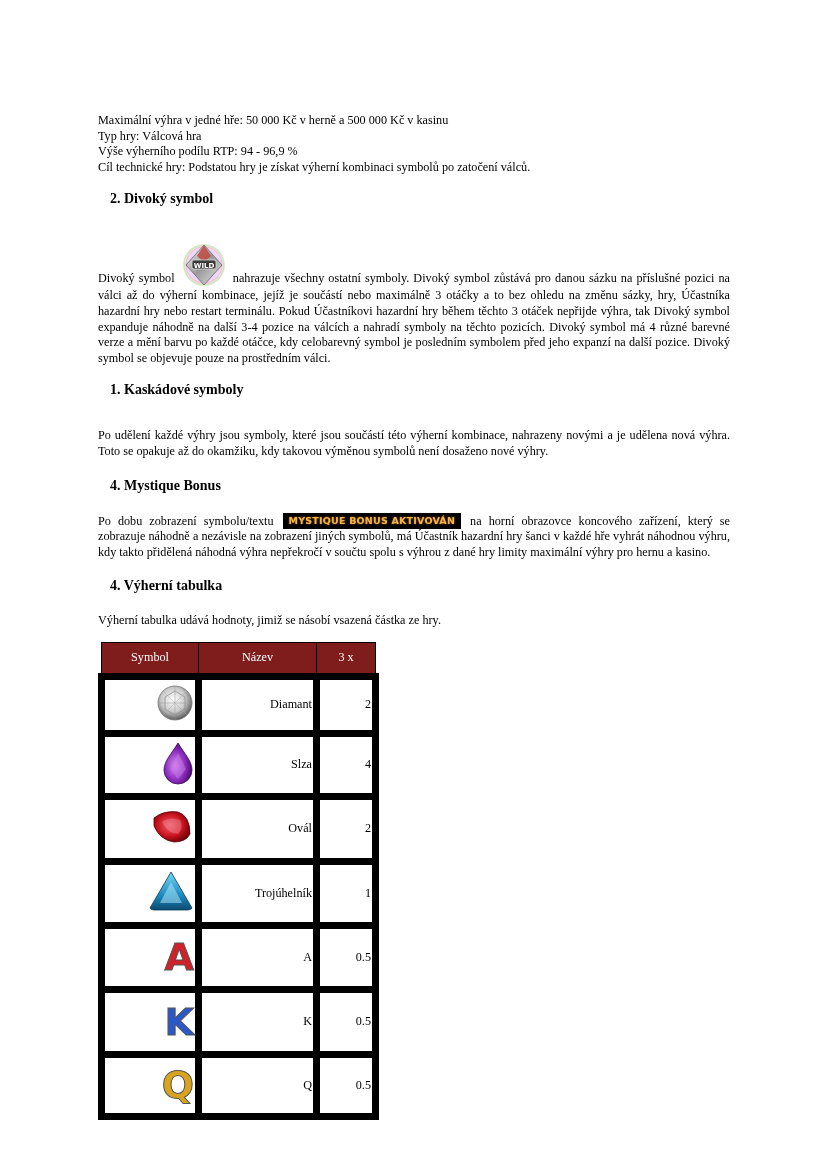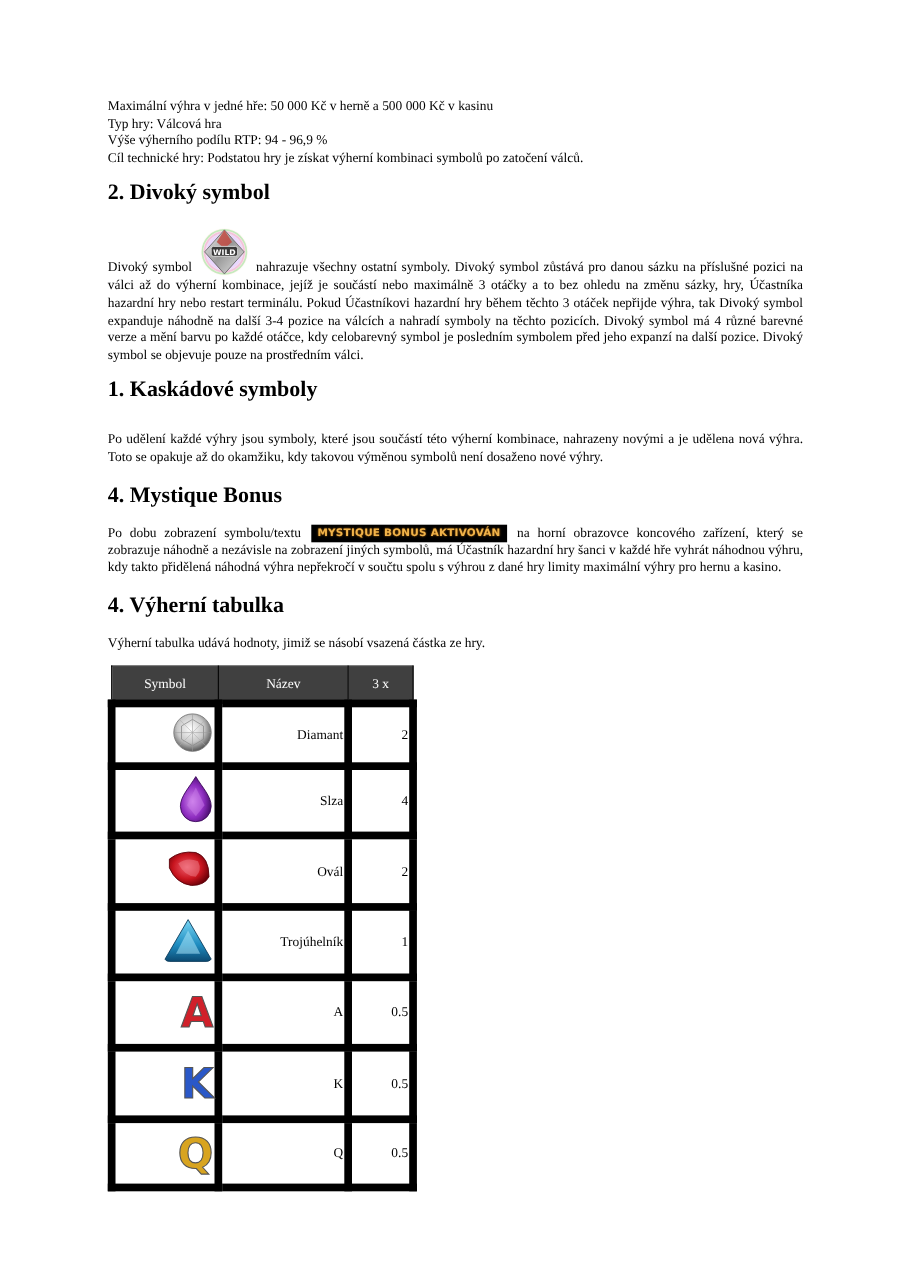--- a/index.html
+++ b/index.html
@@ -1,34 +1,34 @@
 <!DOCTYPE html>
 <html><head>
 <meta charset="utf-8">
 <style>
   html, body { margin: 0; padding: 0; background: #ffffff; }
   body { width: 827px; height: 1169px; position: relative; font-family: "Liberation Serif", serif; color: #000; }
-  .page { position: absolute; left: 98px; top: 88px; width: 632px; }
+  .page { position: absolute; left: 98px; top: 112px; width: 632px; }
   .p { font-size: 12.2px; line-height: 15.6px; margin: 0; }
   .justify { text-align: justify; }
-  h2 { font-size: 20px; font-weight: bold; margin: 0; line-height: 20px; }
+  h2 { font-size: 14px; font-weight: bold; margin: 12px; line-height: 20px; }
   .intro { margin-top: 1px; }
   .sec2 { margin-top: 14px; }
   .wild-line { position: relative; padding-top: 21px; }
   .wild-icon { display: inline-block; width: 46px; height: 46px; vertical-align: -6px; position: relative; margin: 0 2px; }
   .wild-icon svg { position: absolute; left: 0; bottom: 0; }
   .sec3 { margin-top: 14px; }
   .sec3 p { margin-top: 28px; }
   .sec4 { margin-top: 16px; }
   .sec4 .p-first { margin-top: 17px; }
   .bonus-banner { display: inline-block; background: #000000; color: #f0b34a; font-family: "DejaVu Sans", sans-serif; font-weight: bold; font-size: 9.5px; padding: 2px 6px; letter-spacing: 0.2px; vertical-align: 1px; text-shadow: 0 0 2px #b86e10; line-height: 12px; margin: 0 2px; }
   .sec5 { margin-top: 16px; }
   .sec5 .p-first { margin-top: 17px; }
   table.pay { border-collapse: collapse; margin-top: 13px; width: 281px; font-size: 12.2px; }
-  table.pay th { background: #404040; color: #ffffff; font-weight: normal; height: 28px; border: 1px solid #000; text-align: center; }
+  table.pay th { background: #7f1d1d; color: #ffffff; font-weight: normal; height: 28px; border: 1px solid #000; text-align: center; }
   table.pay td { border: 7px solid #000000; text-align: right; }
   table.pay td.sym { width: 88px; }
   table.pay td.name { width: 109px; }
   .r1 td { height: 48px; } .r2 td { height: 54px; } .r3 td { height: 56px; }
   .r4 td { height: 55px; } .r5 td { height: 55px; } .r6 td { height: 56px; } .r7 td { height: 53px; }
   .gem { display: inline-block; vertical-align: middle; }
   .letter { font-family: "DejaVu Sans", sans-serif; font-weight: bold; font-size: 38px; line-height: 40px; -webkit-text-stroke: 1px #555; }
 </style>
 </head>
 <body>

